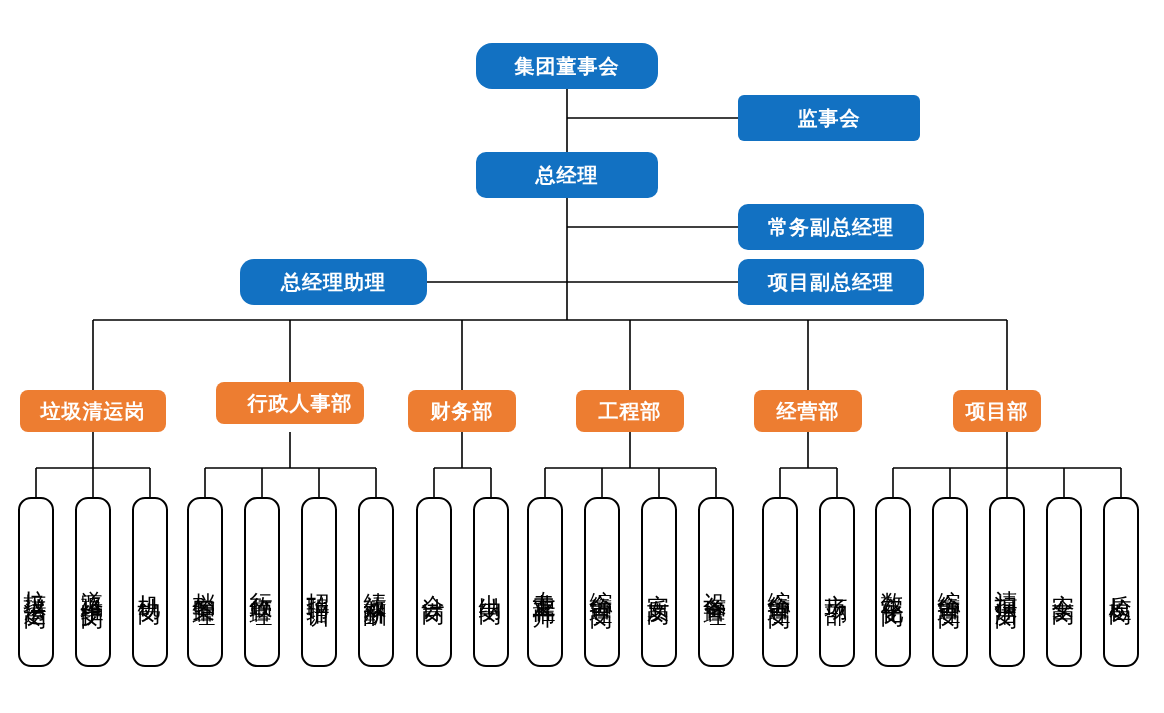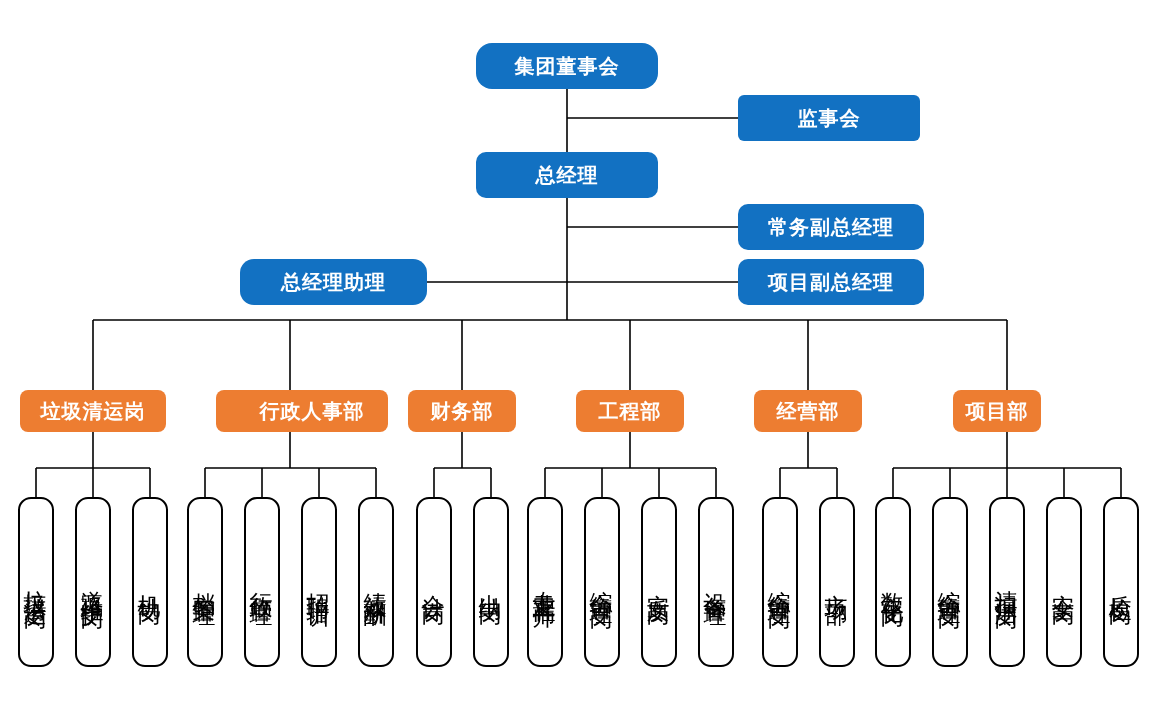--- a/index.html
+++ b/index.html
@@ -123,21 +123,21 @@
   </svg>
 
   <div class="node exec" style="left:476px; top:43px;  width:182px; height:46px;border-radius:16px;">集团董事会</div>
   <div class="node exec" style="left:738px; top:95px;  width:182px; height:46px;border-radius:6px;">监事会</div>
   <div class="node exec" style="left:476px; top:152px; width:182px; height:46px;">总经理</div>
   <div class="node exec" style="left:738px; top:259px; width:186px; height:46px;">项目副总经理</div>
   <div class="node exec" style="left:738px; top:204px; width:186px; height:46px;">常务副总经理</div>
   <div class="node exec" style="left:240px; top:259px; width:187px; height:46px;border-radius:14px;">总经理助理</div>
 
   <div class="node dept" style="left:20px;  top:390px; width:146px; height:42px;">垃圾清运岗</div>
-  <div class="node dept" style="left:216px; top:390px; width:172px; height:42px;padding-left:20px;">行政人事部</div>
+  <div class="node dept" style="left:216px; top:382px; width:148px; height:42px;padding-left:20px;">行政人事部</div>
   <div class="node dept" style="left:408px; top:390px; width:108px; height:42px;">财务部</div>
   <div class="node dept" style="left:576px; top:390px; width:108px; height:42px;">工程部</div>
   <div class="node dept" style="left:754px; top:390px; width:108px; height:42px;">经营部</div>
   <div class="node dept" style="left:953px; top:390px; width:88px; height:42px;">项目部</div>
 
   <div class="node pos" style="left:18px;  top:497px; width:36px; height:170px;">垃圾清运岗</div>
   <div class="node pos" style="left:75px;  top:497px; width:36px; height:170px;">道路维护岗</div>
   <div class="node pos" style="left:132px; top:497px; width:36px; height:170px;">机动岗</div>
 
   <div class="node pos" style="left:187px; top:497px; width:36px; height:170px;">档案管理</div>

